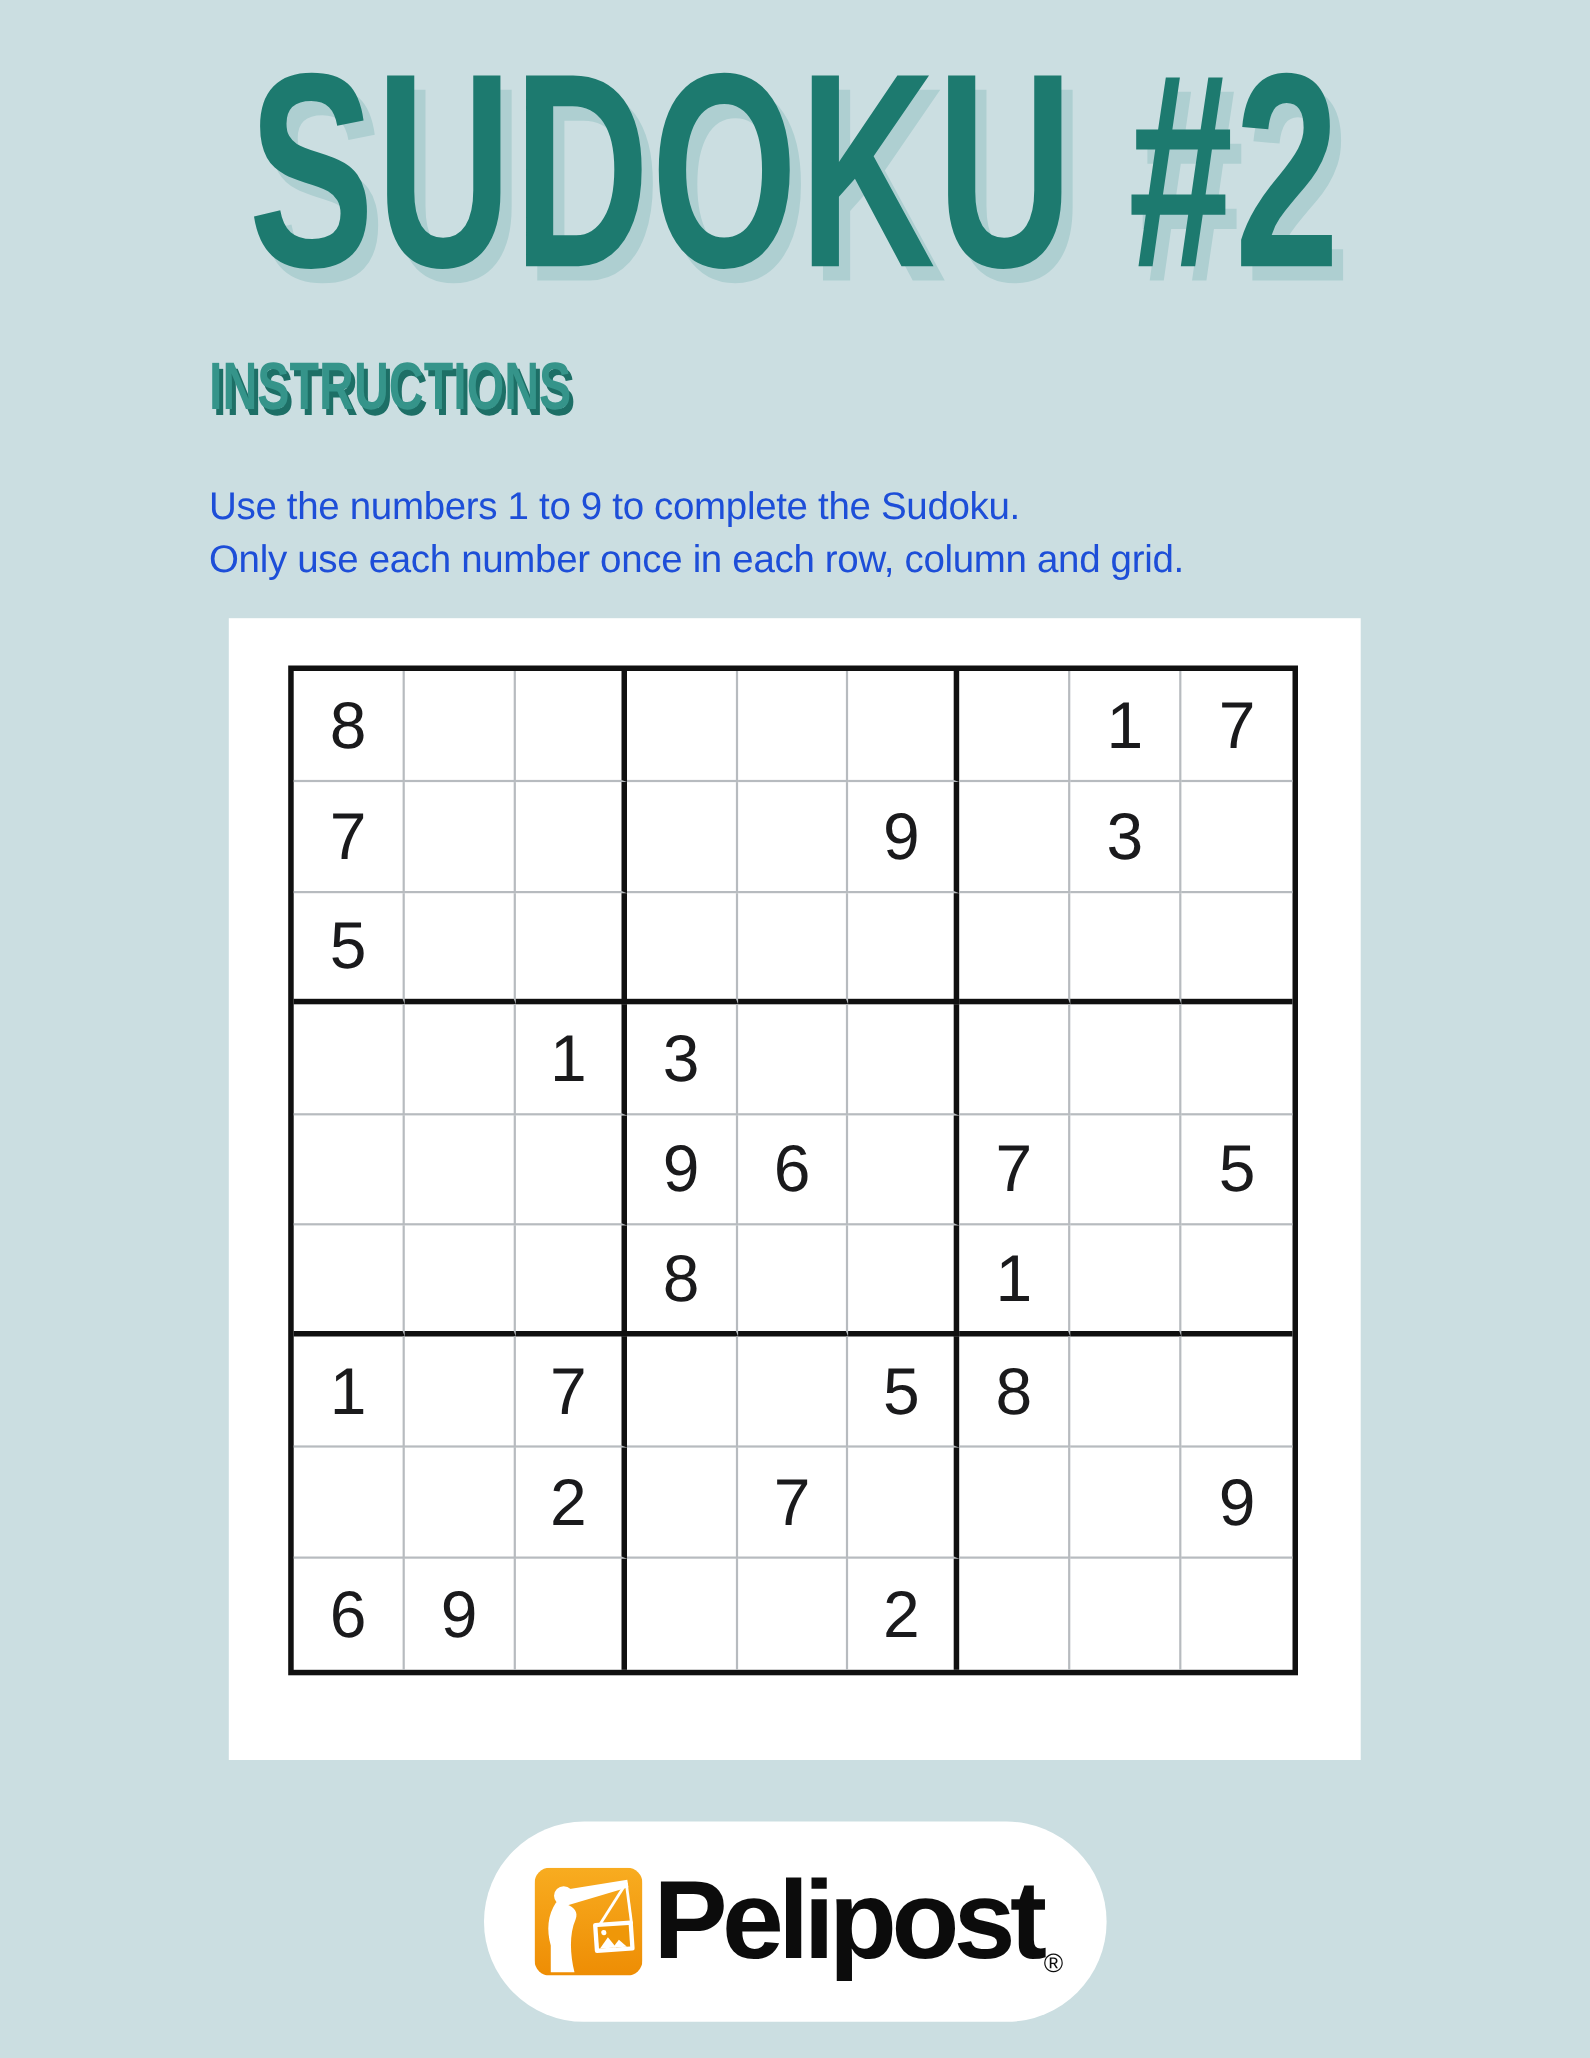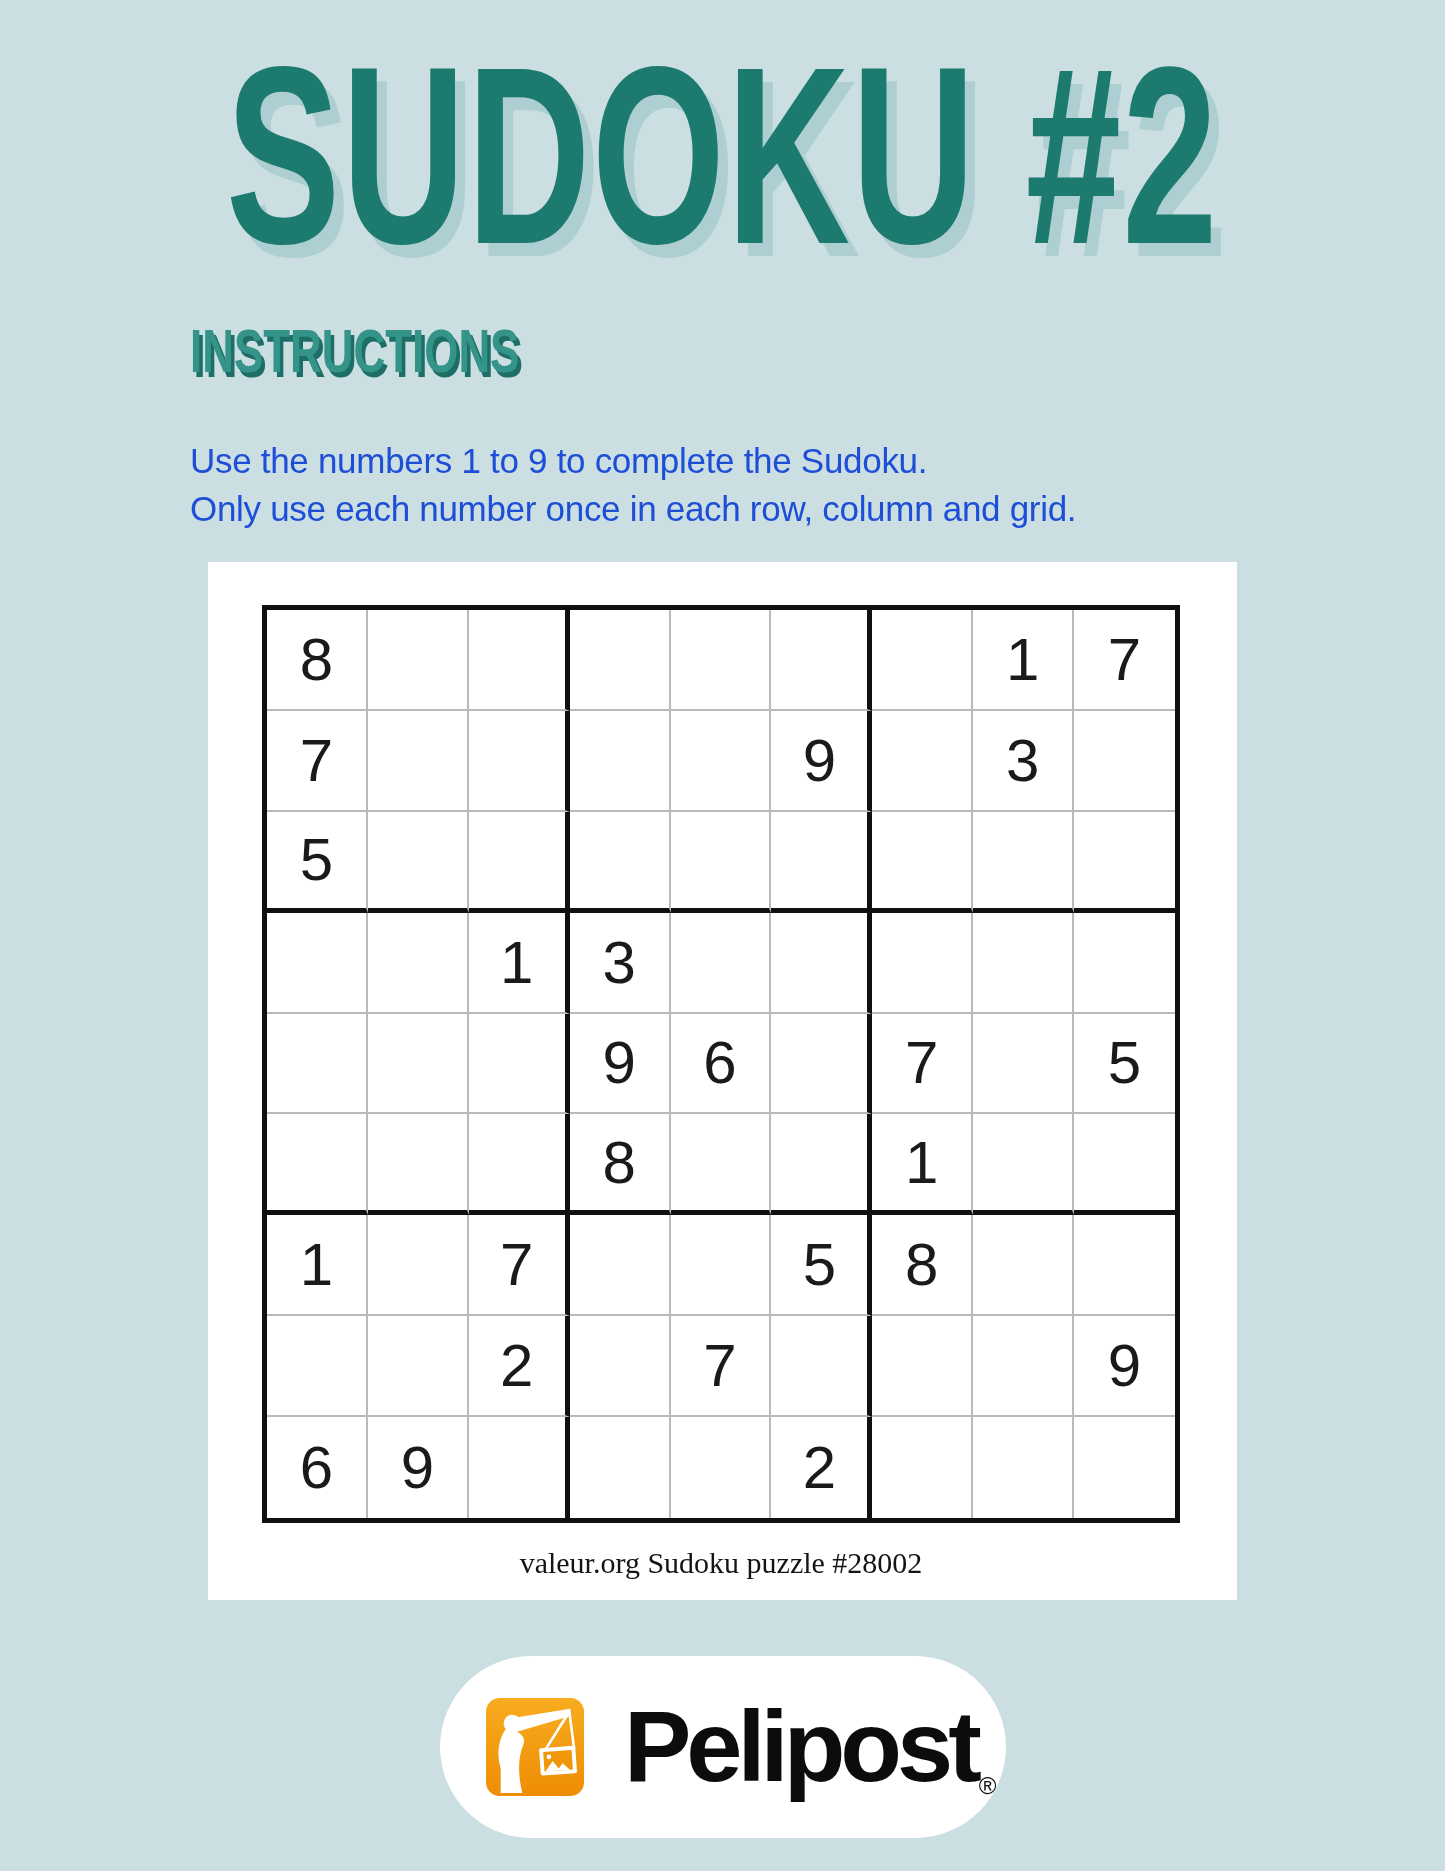--- a/index.html
+++ b/index.html
@@ -68,21 +68,21 @@
   .pill{
     position:absolute;left:440px;top:1656px;width:566px;height:182px;
     background:#ffffff;border-radius:92px;
     display:flex;align-items:center;
     padding:0;box-sizing:border-box;
   }
   .brand-icon{
     width:98px;height:98px;margin-left:46px;flex:0 0 auto;
   }
   .brand-text{
-    margin-left:40px;
+    margin-left:10px;
     font-size:101px;font-weight:700;letter-spacing:-5px;
     color:#0c0c0c;line-height:1;
     display:flex;align-items:flex-start;
   }
   .registered{
     font-size:24px;font-weight:400;letter-spacing:0;
     margin-top:78px;margin-left:2px;
   }
 </style>
 </head>
@@ -174,21 +174,20 @@
       <div class="cell">6</div>
       <div class="cell">9</div>
       <div class="cell tr"></div>
       <div class="cell"></div>
       <div class="cell"></div>
       <div class="cell tr">2</div>
       <div class="cell"></div>
       <div class="cell"></div>
       <div class="cell"></div>
     </div>
-  <div class="caption">valeur.org Sudoku puzzle #28002</div>
 </div>
 
 <div class="pill">
   <svg class="brand-icon" viewBox="0 0 100 100" xmlns="http://www.w3.org/2000/svg">
     <defs>
       <linearGradient id="og" x1="0" y1="0" x2="0" y2="1">
         <stop offset="0" stop-color="#f8ac20"></stop>
         <stop offset="1" stop-color="#ee8d04"></stop>
       </linearGradient>
     </defs>

